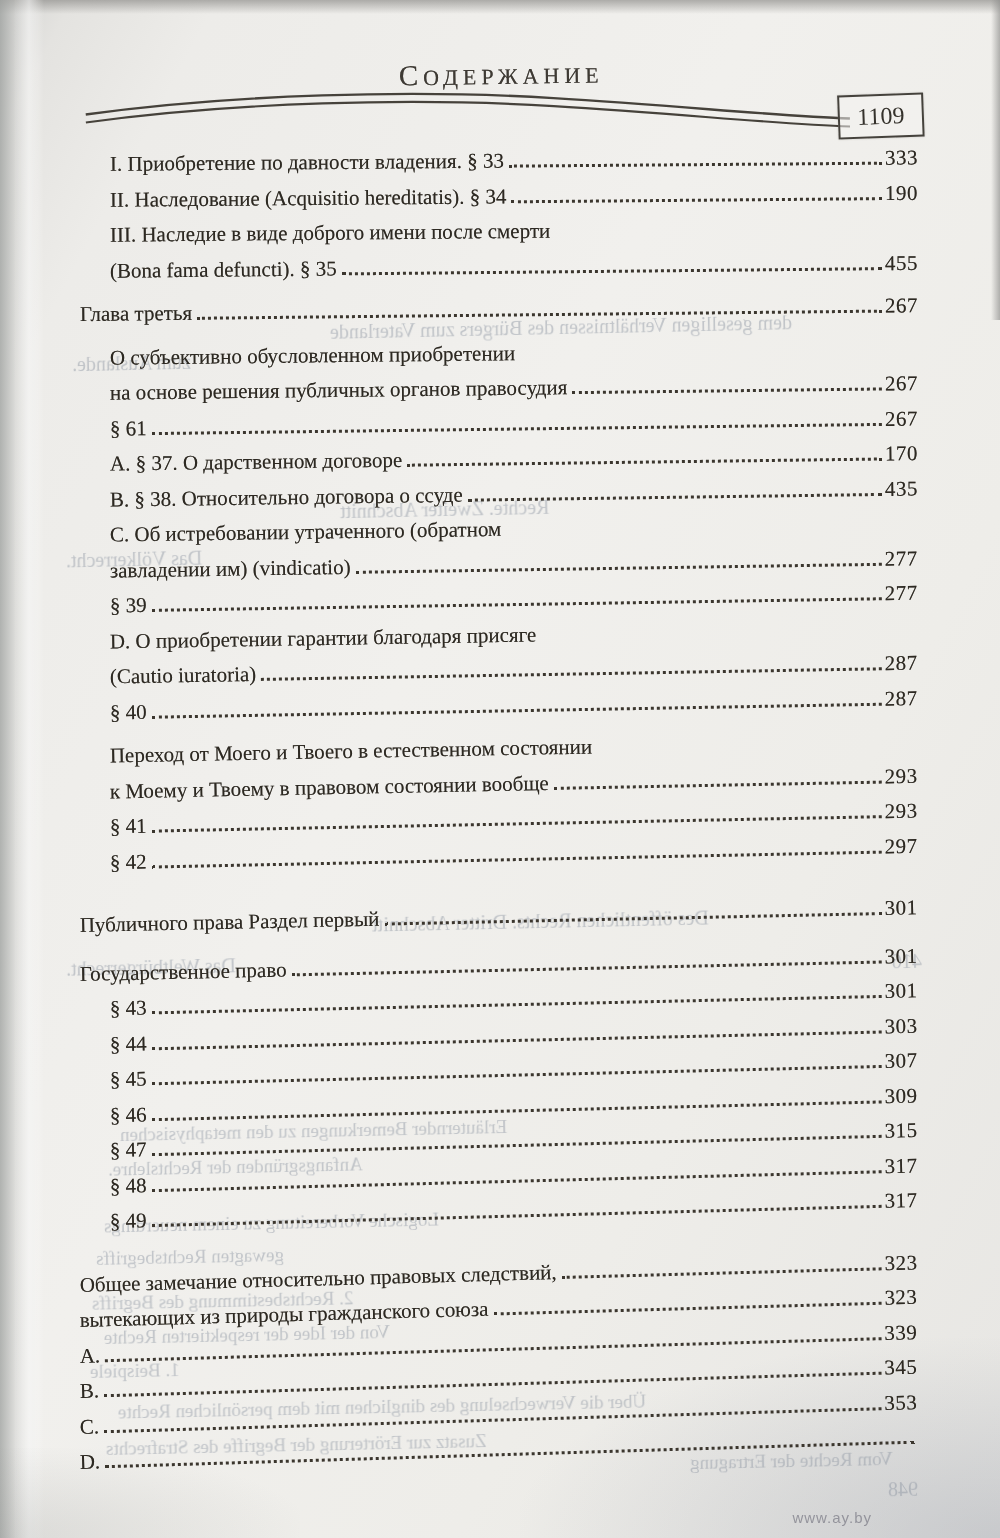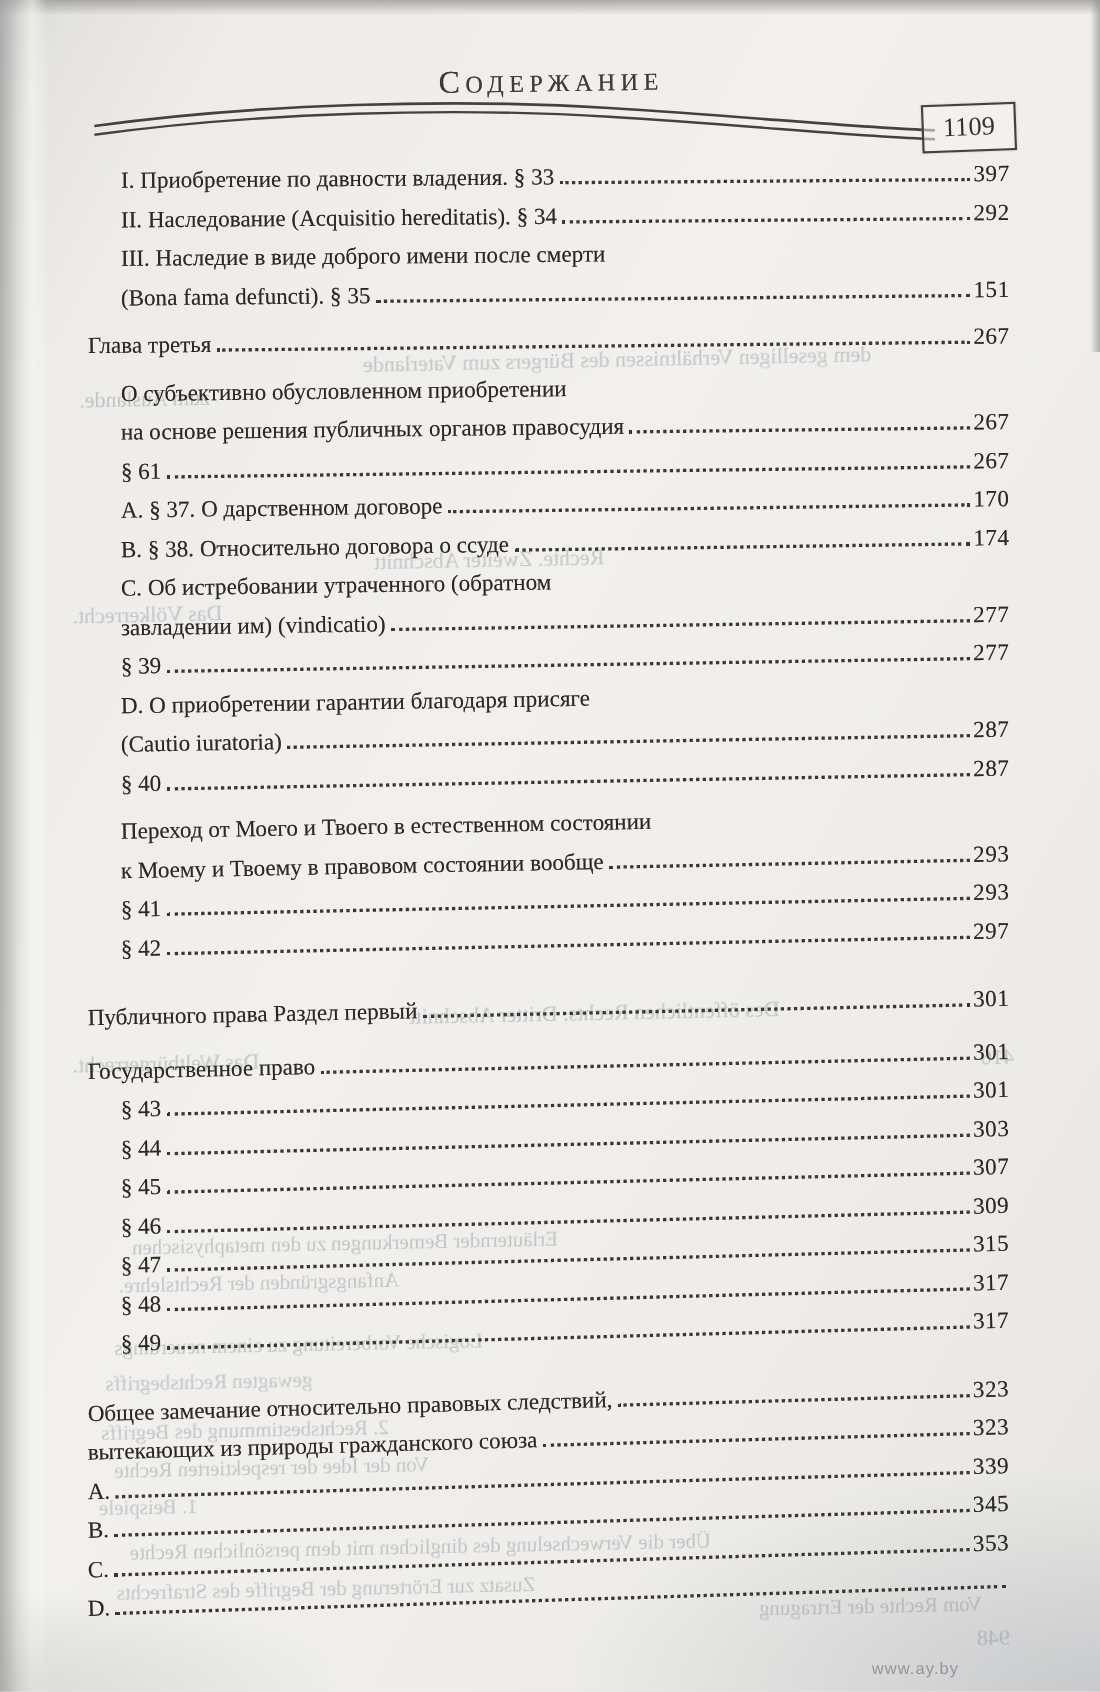--- a/index.html
+++ b/index.html
@@ -118,36 +118,36 @@
     </svg>
     <div class="folio-box">
       <span>1109</span>
     </div>
   </div>
 
   <div class="toc" id="toc">
       <div class="row lv1" style="transform: rotate(-0.45deg);">
         <span class="label">I. Приобретение по давности владения. § 33</span>
         <span class="dots"></span>
-        <span class="num">397</span>
+        <span class="num">333</span>
       </div>
       <div class="row lv1" style="transform: rotate(-0.49deg);">
         <span class="label">II. Наследование (Acquisitio hereditatis). § 34</span>
         <span class="dots"></span>
-        <span class="num">292</span>
+        <span class="num">190</span>
       </div>
       <div class="row lv1 nodots" style="transform: rotate(-0.53deg);">
         <span class="label">III. Наследие в виде доброго имени после смерти</span>
         <span class="dots"></span>
         <span class="num"></span>
       </div>
       <div class="row lv1" style="transform: rotate(-0.56deg);">
         <span class="label">(Bona fama defuncti). § 35</span>
         <span class="dots"></span>
-        <span class="num">151</span>
+        <span class="num">455</span>
       </div>
       <div class="row lv0 gap-s" style="transform: rotate(-0.6deg);">
         <span class="label">Глава третья</span>
         <span class="dots"></span>
         <span class="num">267</span>
       </div>
       <div class="row lv1 gap-s nodots" style="transform: rotate(-0.64deg);">
         <span class="label">О субъективно обусловленном приобретении</span>
         <span class="dots"></span>
         <span class="num"></span>
@@ -163,21 +163,21 @@
         <span class="num">267</span>
       </div>
       <div class="row lv1" style="transform: rotate(-0.75deg);">
         <span class="label">A. § 37. О дарственном договоре</span>
         <span class="dots"></span>
         <span class="num">170</span>
       </div>
       <div class="row lv1" style="transform: rotate(-0.79deg);">
         <span class="label">B. § 38. Относительно договора о ссуде</span>
         <span class="dots"></span>
-        <span class="num">174</span>
+        <span class="num">435</span>
       </div>
       <div class="row lv1 nodots" style="transform: rotate(-0.83deg);">
         <span class="label">C. Об истребовании утраченного (обратном</span>
         <span class="dots"></span>
         <span class="num"></span>
       </div>
       <div class="row lv1" style="transform: rotate(-0.87deg);">
         <span class="label">завладении им) (vindicatio)</span>
         <span class="dots"></span>
         <span class="num">277</span>

